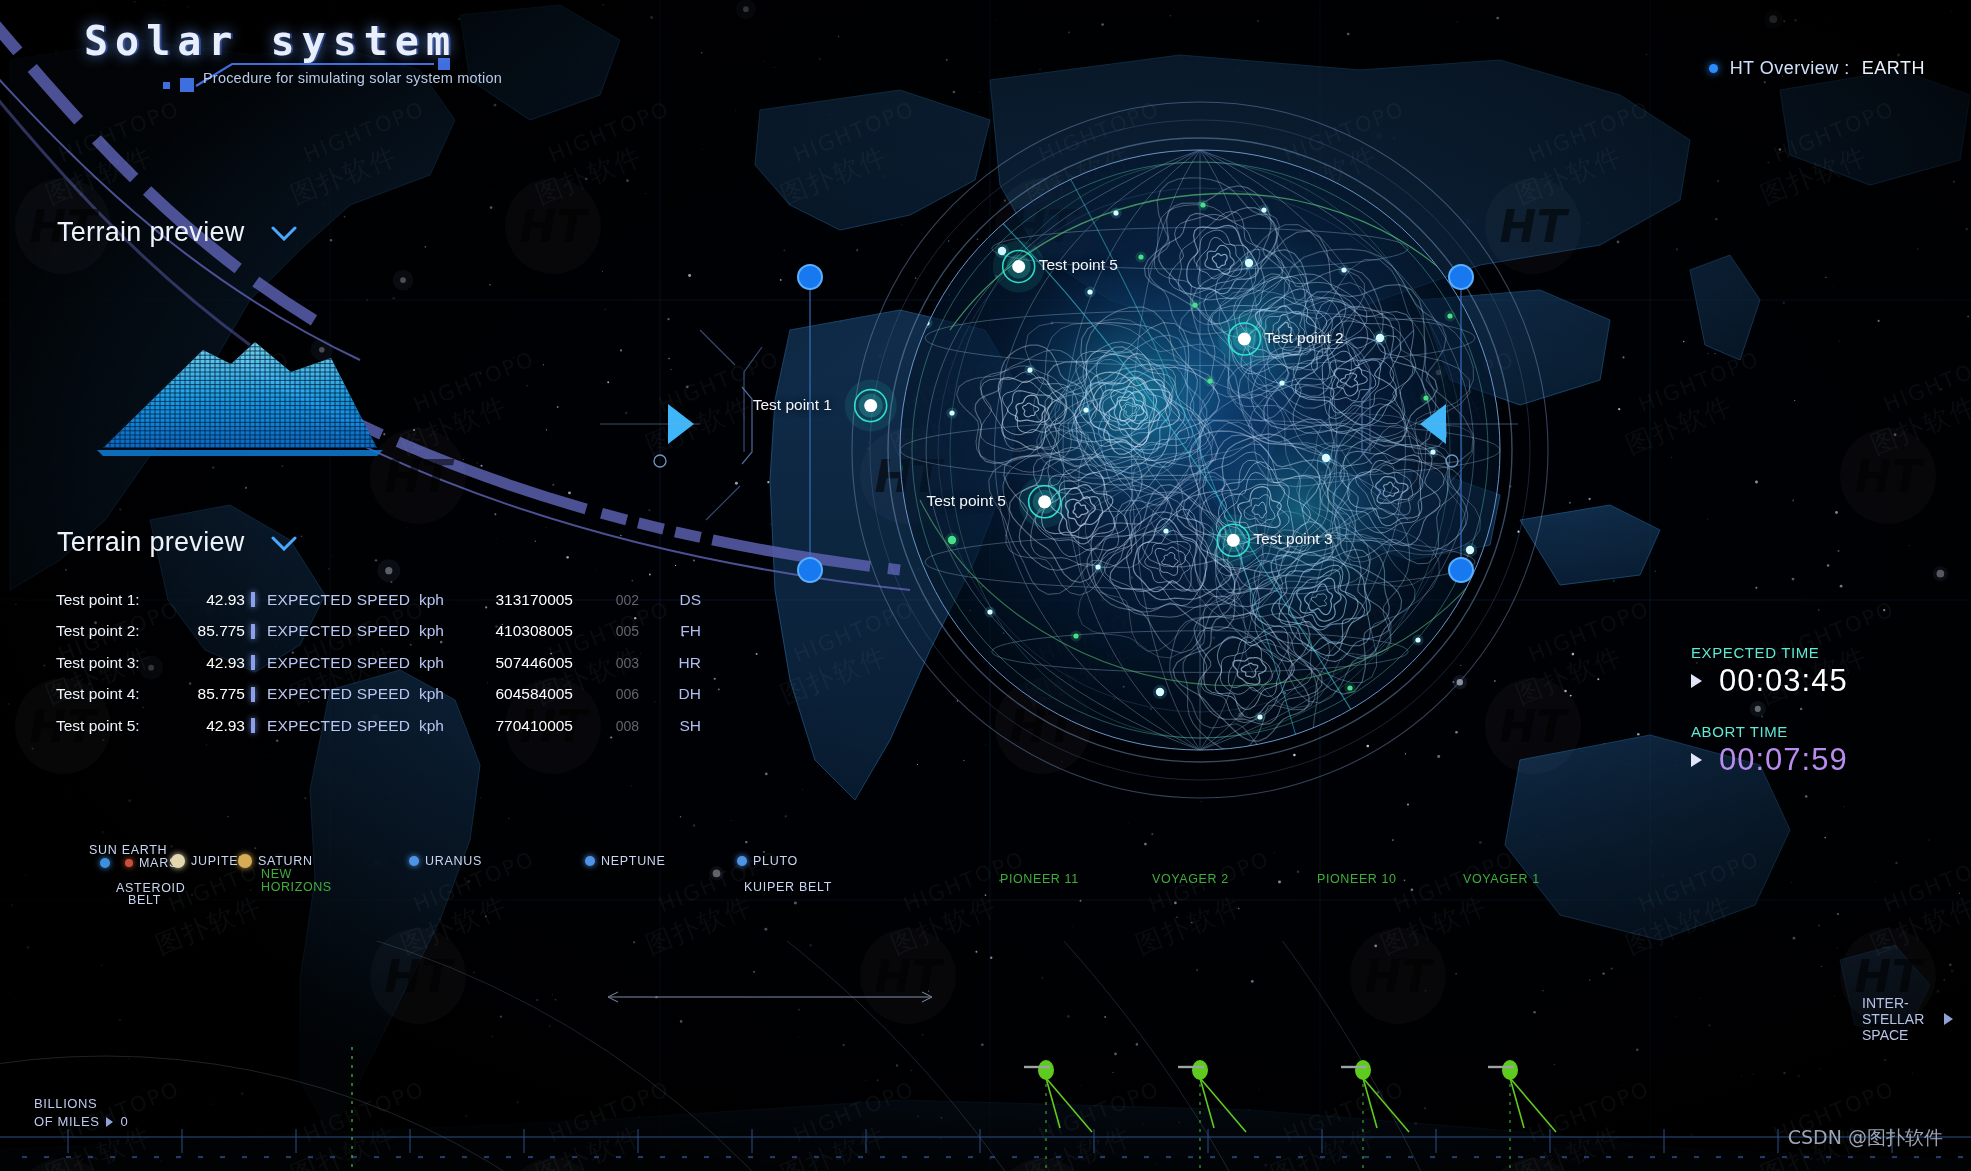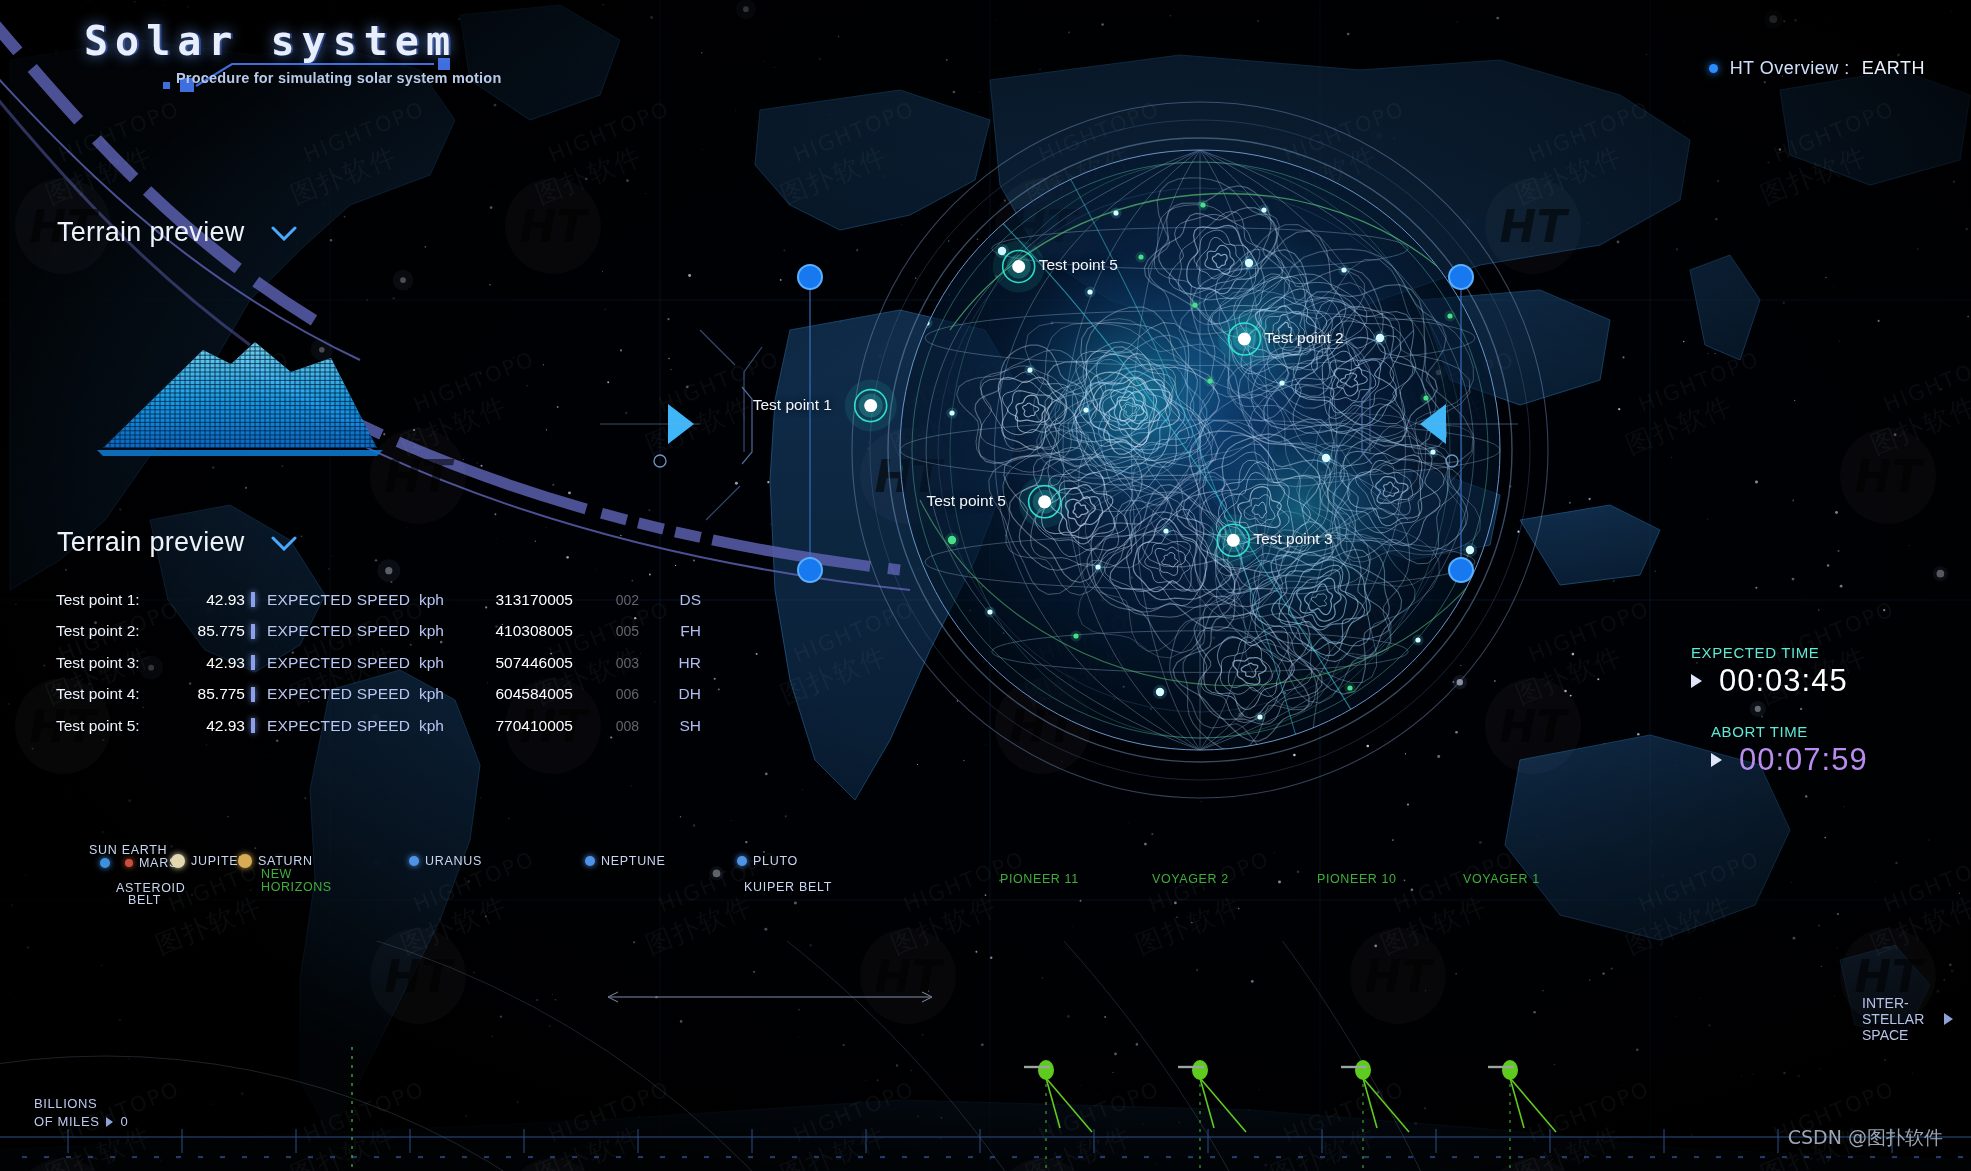--- a/index.html
+++ b/index.html
@@ -48,22 +48,22 @@
 
   
   #title-block { position:absolute; left:84px; top:18px; }
   #app-title {
     font-family: "DejaVu Sans Mono", monospace;
     font-size: 40px; font-weight: bold; letter-spacing: 7px;
     color: #e8eefc;
     text-shadow: 0 0 14px rgba(110,160,255,0.75), 2px 0 0 rgba(60,90,200,0.55);
   }
   #app-subtitle {
-    margin-left: 92px; margin-top: 6px;
-    font-size: 14.5px; color: #b9c9e8; letter-spacing: 0.2px; font-weight: bold;
+    margin-left: 119px; margin-top: 6px;
+    font-size: 14.5px; color: #b9c9e8; letter-spacing: 0.2px;
   }
 
   #overview-block {
     position:absolute; right: 46px; top: 58px;
     display:flex; align-items:center; gap:12px;
     font-size: 18px; color: #cfe0fb; letter-spacing: .5px;
   }
   #overview-dot { width:9px; height:9px; border-radius:50%; background:#2a8cff; box-shadow:0 0 8px #2a8cff; }
   #overview-value { color:#e9f2ff; }
 
@@ -96,21 +96,21 @@
   #timers { position:absolute; right: 44px; top: 644px; width: 236px; }
   .timer-lbl { color:#5eead4; font-size:15px; letter-spacing:.6px; }
   .timer-row { display:flex; align-items:center; gap:17px; margin-top: 2px; }
   .tri-play {
     width:0;height:0;border-left:11px solid #dfe6f7;
     border-top:7px solid transparent;border-bottom:7px solid transparent;
   }
   .timer-val { font-size: 31px; letter-spacing:1px; }
   #expected-time-value { color:#ffffff; }
   #abort-time-value { color:#b98cf0; }
-  #abort-block { margin-top: 24px; margin-left: 20px; }
+  #abort-block { margin-top: 24px; }
 
   
   #interstellar {
     position:absolute; right: 18px; top: 995px;
     display:flex; align-items:center; gap:8px;
   }
   #interstellar .txt { color:#b7c3e8; font-size:14px; line-height:16px; text-align:left; width:74px;}
   .tri-right-sm { width:0;height:0;border-left:9px solid #8fa2d8;border-top:6px solid transparent;border-bottom:6px solid transparent; }
 
   

